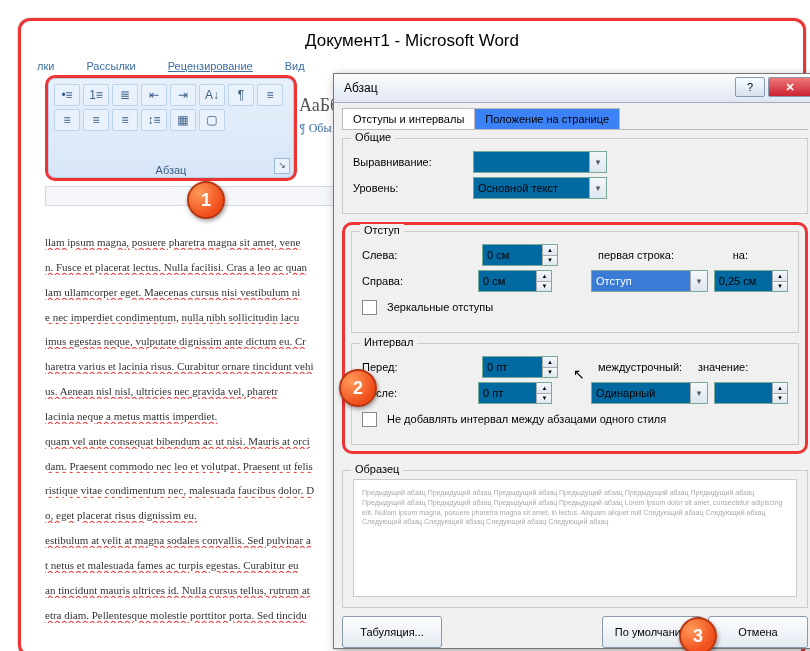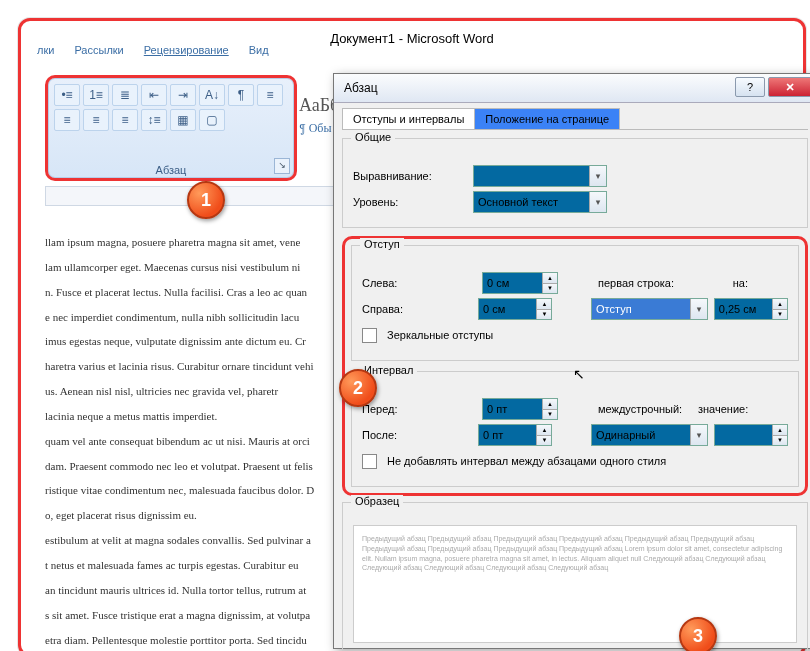--- a/index.html
+++ b/index.html
@@ -1,52 +1,52 @@
 <!DOCTYPE html>
 <html><head>
 <meta charset="utf-8">
 <style>
 html,body{margin:0;padding:0;font-family:"Segoe UI",Tahoma,sans-serif;font-size:11px;background:#fff;width:810px;height:651px;overflow:hidden}
 .outer{position:absolute;left:18px;top:18px;width:782px;height:633px;border:3px solid #e33;border-radius:12px;background:#fff;box-shadow:0 0 0 1px rgba(0,0,0,.1)}
-.titlebar{position:absolute;left:0;right:0;top:10px;text-align:center;font-size:13px}
-.ribbon-tabs{position:absolute;left:14px;top:20px;display:flex;gap:16px;color:#3b6ea5}
+.titlebar{position:absolute;left:0;right:0;top:10px;text-align:center;font-size:17px}
+.ribbon-tabs{position:absolute;left:14px;top:36px;display:flex;gap:28px;color:#3b6ea5}
 .ribbon-tabs span{padding:3px 2px}
 .ribbon-group{position:absolute;left:24px;top:54px;width:246px;height:100px;border:3px solid #e33;border-radius:10px;background:linear-gradient(#e8f0fb,#d7e6f7);box-shadow:inset 0 0 0 1px #b7cde8}
 .ribbon-btns{display:flex;flex-wrap:wrap;gap:3px;padding:6px 6px 2px}
 .rbtn{width:24px;height:20px;background:#e9f2fc;border:1px solid #bcd3ec;border-radius:2px;display:flex;align-items:center;justify-content:center;font-size:12px;color:#3c5e86}
 .group-label{position:absolute;bottom:2px;left:0;right:0;text-align:center;color:#3c5e86;font-size:11px}
 .dlg-launch{position:absolute;right:4px;bottom:4px;width:14px;height:14px;border:1px solid #9bb6d6;background:#eaf2fb;font-size:9px;text-align:center;line-height:12px;color:#456}
 .styles-preview{position:absolute;left:278px;top:74px;font-size:18px;color:#555;font-family:Cambria,serif}
 .ruler{position:absolute;left:24px;top:165px;right:440px;height:18px;background:#f4f6fa;border:1px solid #cfd8e4}
 .doc{position:absolute;left:24px;top:214px;width:340px;font-family:"Times New Roman",serif;font-size:11px;line-height:1.35;color:#333}
-.doc p{margin:0 0 10px;text-decoration-color:#e33;text-decoration-style:wavy;overflow:hidden;white-space:nowrap}
+.doc p{margin:0 0 10px;text-decoration:underline;text-decoration-color:#e33;text-decoration-style:wavy;overflow:hidden;white-space:nowrap}
 .dialog{position:absolute;left:312px;top:52px;width:482px;height:574px;background:#f0f0f0;border:1px solid #777;box-shadow:3px 3px 10px rgba(0,0,0,.35)}
 .dlg-title{height:28px;background:linear-gradient(#fbfcfd,#dfe7f3);border-bottom:1px solid #aab;display:flex;align-items:center;padding-left:10px;font-size:12px}
 .dlg-ctrls{position:absolute;right:4px;top:3px;display:flex;gap:3px}
 .dlg-ctrls div{width:28px;height:18px;border:1px solid #8a99ad;border-radius:2px;background:linear-gradient(#f7fbff,#d6e2f0);display:flex;align-items:center;justify-content:center;font-size:11px}
 .dlg-ctrls .close{background:linear-gradient(#e77,#c23);color:#fff;width:42px;font-weight:bold}
 .dlg-body{position:absolute;left:8px;right:8px;top:34px;bottom:8px}
 .tabs{display:flex;border-bottom:1px solid #bbb;margin-bottom:8px}
 .tab{padding:4px 10px;border:1px solid #bbb;border-bottom:none;background:#3b82f6;margin-right:-1px;position:relative}
 .tab.active{background:#fff;z-index:1}
-.group{border:1px solid #ccc;padding:22px 10px 10px;margin-bottom:8px;position:relative}
+.group{border:1px solid #ccc;padding:8px 10px 10px;margin-bottom:8px;position:relative}
 .group-title{position:absolute;top:-8px;left:8px;background:#f0f0f0;padding:0 4px;font-size:11px}
 .row{display:flex;align-items:center;margin:4px 0;min-height:22px}
 .lbl{width:120px}
 .combo,.spin{height:20px;border:1px solid #7a9;background:#0369a1;display:flex;align-items:center;position:relative;font-size:11px}
 .combo{padding:0 18px 0 4px}
 .combo::after{content:"▾";position:absolute;right:0;top:0;bottom:0;width:16px;border-left:1px solid #aaa;background:linear-gradient(#f5f8fb,#dde6f0);display:flex;align-items:center;justify-content:center;font-size:9px;color:#555}
 .spin{padding:0 16px 0 4px;width:54px}
 .spin .sp{position:absolute;right:0;top:0;bottom:0;width:14px;border-left:1px solid #aaa;display:flex;flex-direction:column}
 .spin .sp div{flex:1;font-size:6px;display:flex;align-items:center;justify-content:center;border-bottom:1px solid #aaa;background:linear-gradient(#f5f8fb,#dde6f0)}
 .spin .sp div:last-child{border:none}
 .combo.hl{background:#3a7bd5;color:#fff}
 .chk{display:flex;align-items:center;gap:10px}
 .chk .box{width:13px;height:13px;border:1px solid #888;background:#fff}
-.red-frame{border:3px solid #e33;border-radius:10px;padding:6px;margin-bottom:6px}
+.red-frame{border:3px solid #e33;border-radius:10px;padding:6px;margin-bottom:16px}
 .preview{border:1px solid #ccc;height:100px;background:#fff;padding:8px;font-size:7px;color:#aaa;line-height:1.4;overflow:hidden}
 .dlg-buttons{display:flex;justify-content:flex-end;gap:6px;margin-top:6px}
 .btn{min-width:78px;height:22px;border:1px solid #8a99ad;background:linear-gradient(#fdfdfe,#e4eaf2);border-radius:3px;display:flex;align-items:center;justify-content:center;padding:4px 10px}
 .btn.ok{border:3px solid #e33;border-radius:8px}
 .badge{position:absolute;width:34px;height:34px;border-radius:50%;background:radial-gradient(circle at 30% 30%,#ff9a5a,#f04d1a 70%);border:2px solid #b53812;color:#fff;font-weight:bold;font-size:18px;display:flex;align-items:center;justify-content:center;box-shadow:1px 2px 4px rgba(0,0,0,.4)}
 .cursor{position:absolute;left:552px;top:345px;font-size:14px;pointer-events:none}
 </style>
 </head>
 <body>
 
@@ -83,35 +83,34 @@
 
   <div class="styles-preview">
     <span>АаБб</span><br>
     <span style="font-size:12px;color:#3b6ea5">¶ Обы</span>
   </div>
 
   <div class="ruler"></div>
 
   <div class="doc">
     <p>llam ipsum magna, posuere pharetra magna sit amet, vene</p>
+    <p>n. Fusce et placerat lectus. Nulla facilisi. Cras a leo ac quan</p>
     <p>lam ullamcorper eget. Maecenas cursus nisi vestibulum ni</p>
-    <p>n. Fusce et placerat lectus. Nulla facilisi. Cras a leo ac quan</p>
     <p>e nec imperdiet condimentum, nulla nibh sollicitudin lacu</p>
     <p>imus egestas neque, vulputate dignissim ante dictum eu. Cr</p>
     <p>haretra varius et lacinia risus. Curabitur ornare tincidunt vehi</p>
     <p>us. Aenean nisl nisl, ultricies nec gravida vel, pharetr</p>
     <p>lacinia neque a metus mattis imperdiet.</p>
     <p>quam vel ante consequat bibendum ac ut nisi. Mauris at orci</p>
     <p>dam. Praesent commodo nec leo et volutpat. Praesent ut felis</p>
     <p>ristique vitae condimentum nec, malesuada faucibus dolor. D</p>
     <p>o, eget placerat risus dignissim eu.</p>
     <p>estibulum at velit at magna sodales convallis. Sed pulvinar a</p>
     <p>t netus et malesuada fames ac turpis egestas. Curabitur eu</p>
-    <p>an tincidunt mauris ultrices id. Nulla tortor tellus, rutrum at</p>
-    <p>s sit amet. Fusce tristique erat a magna dignissim, at volutpa</p>
+    <p>an tincidunt mauris ultrices id. Nulla cursus tellus, rutrum at</p>
     <p>etra diam. Pellentesque molestie porttitor porta. Sed tincidu</p>
 
   </div>
 
   <div class="dialog">
     <div class="dlg-title">Абзац</div>
     <div class="dlg-ctrls">
       <div>?</div>
       <div class="close">✕</div>
     </div>

